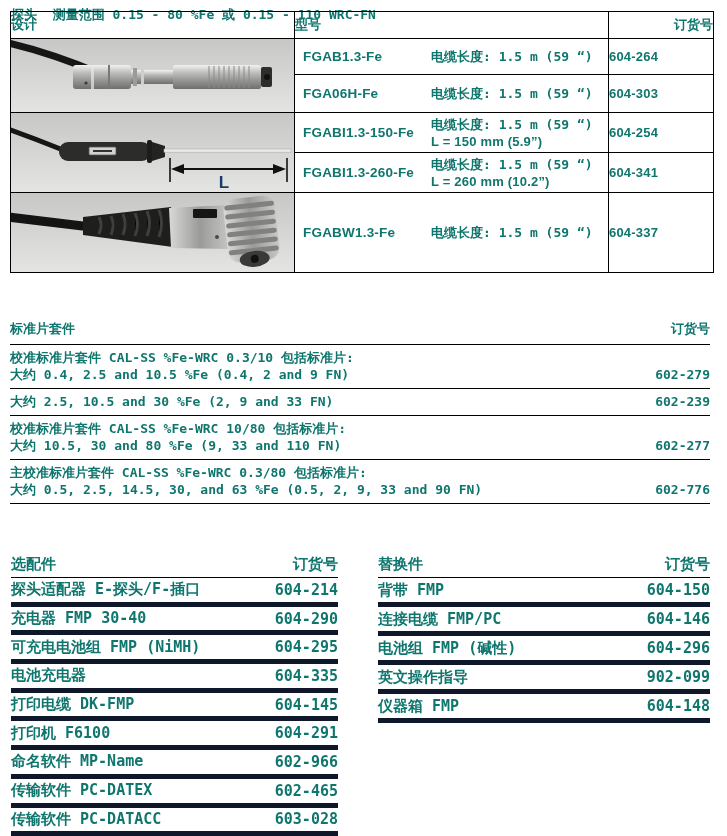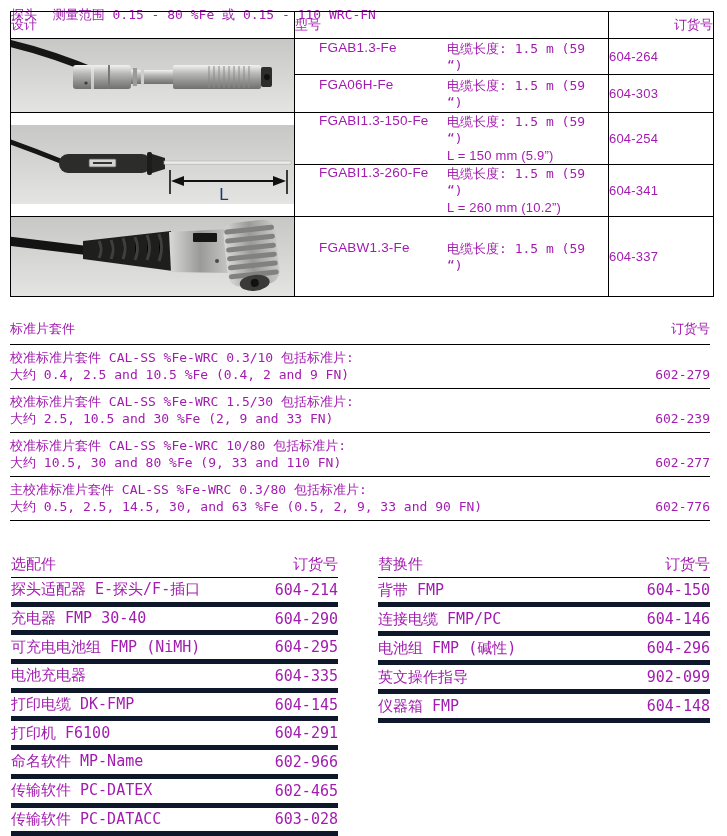--- a/index.html
+++ b/index.html
@@ -1,30 +1,30 @@
 <!DOCTYPE html>
 <html><head>
 <meta charset="utf-8">
 <style>
   html,body{margin:0;padding:0;background:#ffffff;}
   .page{position:relative;width:727px;height:836px;background:#ffffff;overflow:hidden;
-        font-family:"DejaVu Sans Mono", monospace;color:#a21caf;}
+        font-family:"DejaVu Sans Mono", monospace;color:#0f766e;font-weight:bold;}
   .cn{font-family:"DejaVu Sans Mono", monospace;}
   .geo{font-family:"Liberation Sans", sans-serif;letter-spacing:0.2px;}
 
   .page-title{position:absolute;left:11px;top:6px;font-size:13px;white-space:pre;}
 
   
   table.probe{position:absolute;left:10px;top:11px;width:703px;border-collapse:collapse;table-layout:fixed;}
   table.probe td{border:1.5px solid #000;padding:0;vertical-align:middle;font-size:13px;}
   td.hd{padding-left:11px;}
   td.hd-ono{text-align:right;padding-right:13px;}
   .photo-cell{padding:0 !important;}
   .photo-cell svg{display:block;width:100%;height:100%;}
-  .model-cell{display:flex;align-items:flex-start;padding-left:24px;height:100%;}
+  .model-cell{display:flex;align-items:center;padding-left:8px;height:100%;}
   td.model-td{padding:0;}
   .mname{width:128px;flex:0 0 128px;font-size:13.5px;}
   .cableblk{display:flex;flex-direction:column;justify-content:center;line-height:17px;}
   .cable{font-size:13px;}
   .llen{font-size:13px;}
   td.ono{text-align:left;padding-right:10px;font-size:14px;}
 
   
   .standards{position:absolute;left:10px;top:318px;width:700px;font-size:13px;}
   .std-head{display:flex;justify-content:space-between;align-items:flex-end;
@@ -240,21 +240,20 @@
 
     <div class="std-row">
       <div class="std-text cn">
         <div>校准标准片套件 CAL-SS %Fe-WRC 0.3/10 包括标准片:</div>
         <div>大约 0.4, 2.5 and 10.5 %Fe (0.4, 2 and 9 FN)</div>
       </div>
       <div class="std-ono cn">602-279</div>
     </div>
     <div class="std-row">
       <div class="std-text cn">
-        <div>校准标准片套件 CAL-SS %Fe-WRC 1.5/30 包括标准片:</div>
         <div>大约 2.5, 10.5 and 30 %Fe (2, 9 and 33 FN)</div>
       </div>
       <div class="std-ono cn">602-239</div>
     </div>
     <div class="std-row">
       <div class="std-text cn">
         <div>校准标准片套件 CAL-SS %Fe-WRC 10/80 包括标准片:</div>
         <div>大约 10.5, 30 and 80 %Fe (9, 33 and 110 FN)</div>
       </div>
       <div class="std-ono cn">602-277</div>

